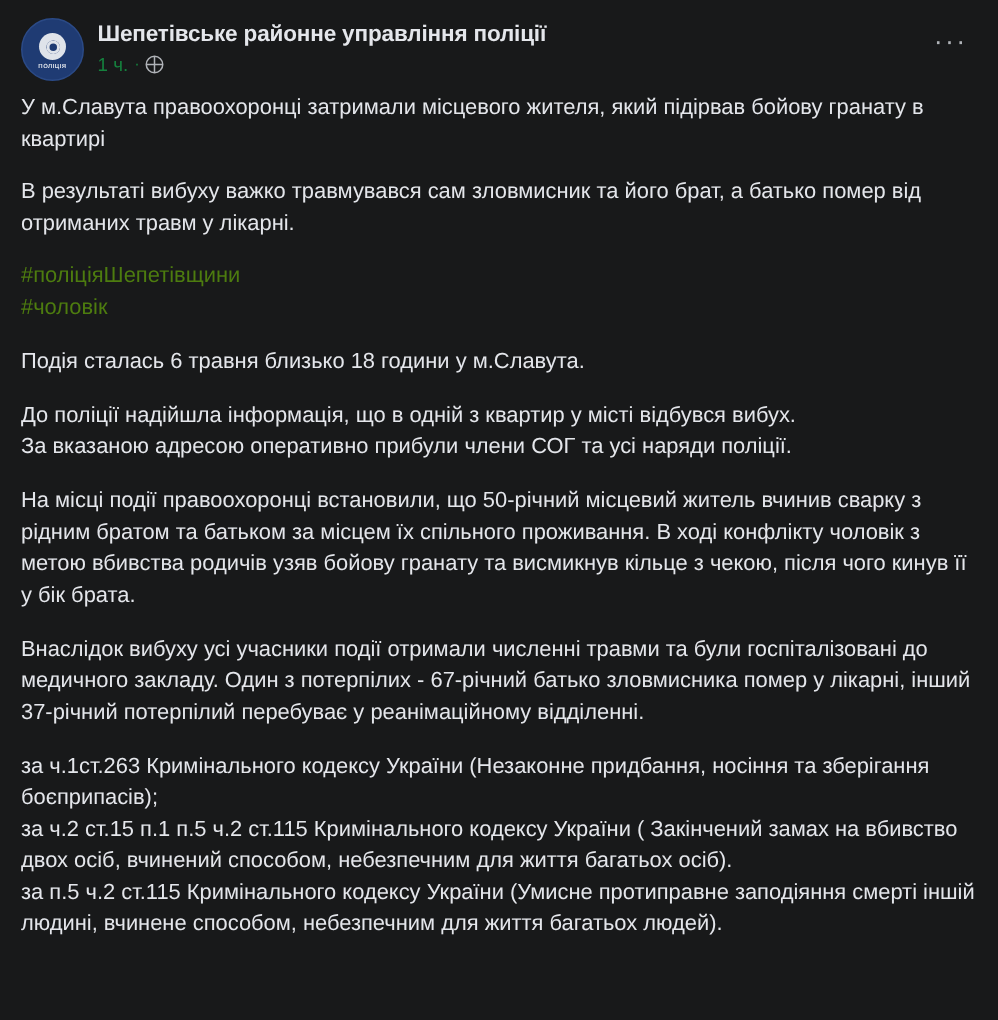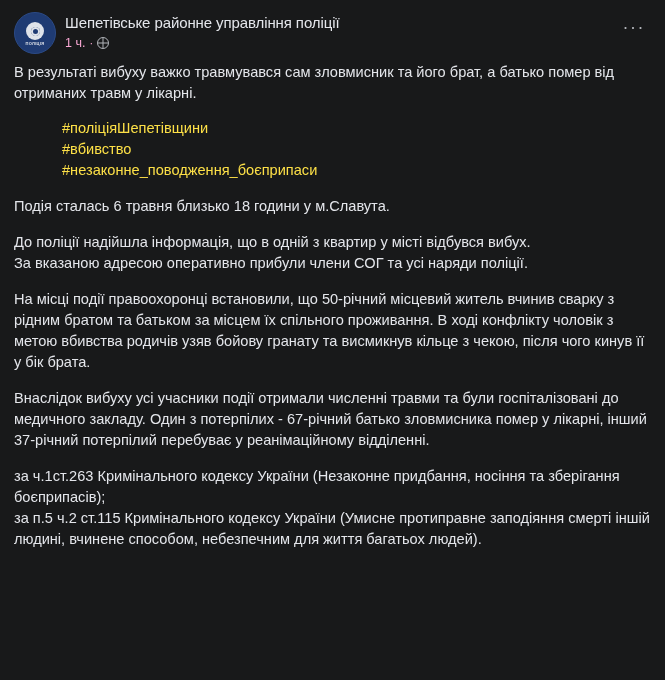--- a/index.html
+++ b/index.html
@@ -68,30 +68,30 @@
   }
   .header-text {
     margin-left: 9px;
     display: flex;
     flex-direction: column;
     justify-content: center;
     padding-top: 1px;
   }
   .page-name {
     font-size: 15px;
-    font-weight: normal;
+    font-weight: bold;
     color: #e4e6eb;
     line-height: 20px;
     letter-spacing: -0.1px;
   }
   .meta {
     display: flex;
     align-items: center;
     font-size: 12.5px;
-    color: #f9a8d4;
+    color: #15803d;
     line-height: 16px;
     margin-top: 2px;
   }
   .meta .dot {
     margin: 0 4px;
     font-size: 11px;
   }
   .globe-icon {
     display: inline-block;
     width: 12px;
@@ -139,25 +139,24 @@
     padding-bottom: 4px;
   }
   .para {
     margin: 0 0 14px 0;
   }
   .hashtags {
     margin: 0 0 14px 0;
   }
   .hashtag {
     display: block;
-    color: #fde047;
+    color: #4d7c0f;
     text-decoration: none;
     line-height: 21px;
     cursor: pointer;
-    margin-left: 48px;
   }
   .block {
     margin: 15px 0 14px 0;
   }
   .line {
     display: block;
   }
 </style>
 </head>
 <body>
@@ -175,26 +174,26 @@
         <span>1 ч.</span>
         <span class="dot">·</span>
         <span class="globe-icon"></span>
       </div>
     </div>
     <div class="more-btn">···</div>
   </div>
 
   <div class="post-body">
 
+    <p class="para">У м.Славута правоохоронці затримали місцевого жителя, який підірвав бойову гранату в квартирі</p>
     <p class="para">В результаті вибуху важко травмувався сам зловмисник та його брат, а батько помер від отриманих травм у лікарні.</p>
 
     <div class="hashtags">
       <a class="hashtag" href="#">#поліціяШепетівщини</a>
-      <a class="hashtag" href="#">#вбивство</a>
-      <a class="hashtag" href="#">#незаконне_поводження_боєприпаси</a>
+      <a class="hashtag" href="#">#чоловік</a>
     </div>
 
     <div class="block">
       <span class="line">Подія сталась 6 травня близько 18 години у м.Славута.</span>
     </div>
 
     <div class="block">
       <span class="line">До поліції надійшла інформація, що в одній з квартир у місті відбувся вибух.</span>
       <span class="line">За вказаною адресою оперативно прибули члени СОГ та усі наряди поліції.</span>
     </div>
@@ -202,17 +201,18 @@
     <div class="block">
       <span class="line">На місці події правоохоронці встановили, що 50-річний місцевий житель вчинив сварку з рідним братом та батьком за місцем їх спільного проживання. В ході конфлікту чоловік з метою вбивства родичів узяв бойову гранату та висмикнув кільце з чекою, після чого кинув її у бік брата.</span>
     </div>
 
     <div class="block">
       <span class="line">Внаслідок вибуху усі учасники події отримали численні травми та були госпіталізовані до медичного закладу. Один з потерпілих - 67-річний батько зловмисника помер у лікарні, інший 37-річний потерпілий перебуває у реанімаційному відділенні.</span>
     </div>
 
     <div class="block">
       <span class="line">за ч.1ст.263 Кримінального кодексу України (Незаконне придбання, носіння та зберігання боєприпасів);</span>
+      <span class="line">за ч.2 ст.15 п.1 п.5 ч.2 ст.115 Кримінального кодексу України ( Закінчений замах на вбивство двох осіб, вчинений способом, небезпечним для життя багатьох осіб).</span>
       <span class="line">за п.5 ч.2 ст.115 Кримінального кодексу України (Умисне протиправне заподіяння смерті іншій людині, вчинене способом, небезпечним для життя багатьох людей).</span>
     </div>
 
   </div>
 </div>
 
 </body></html>

